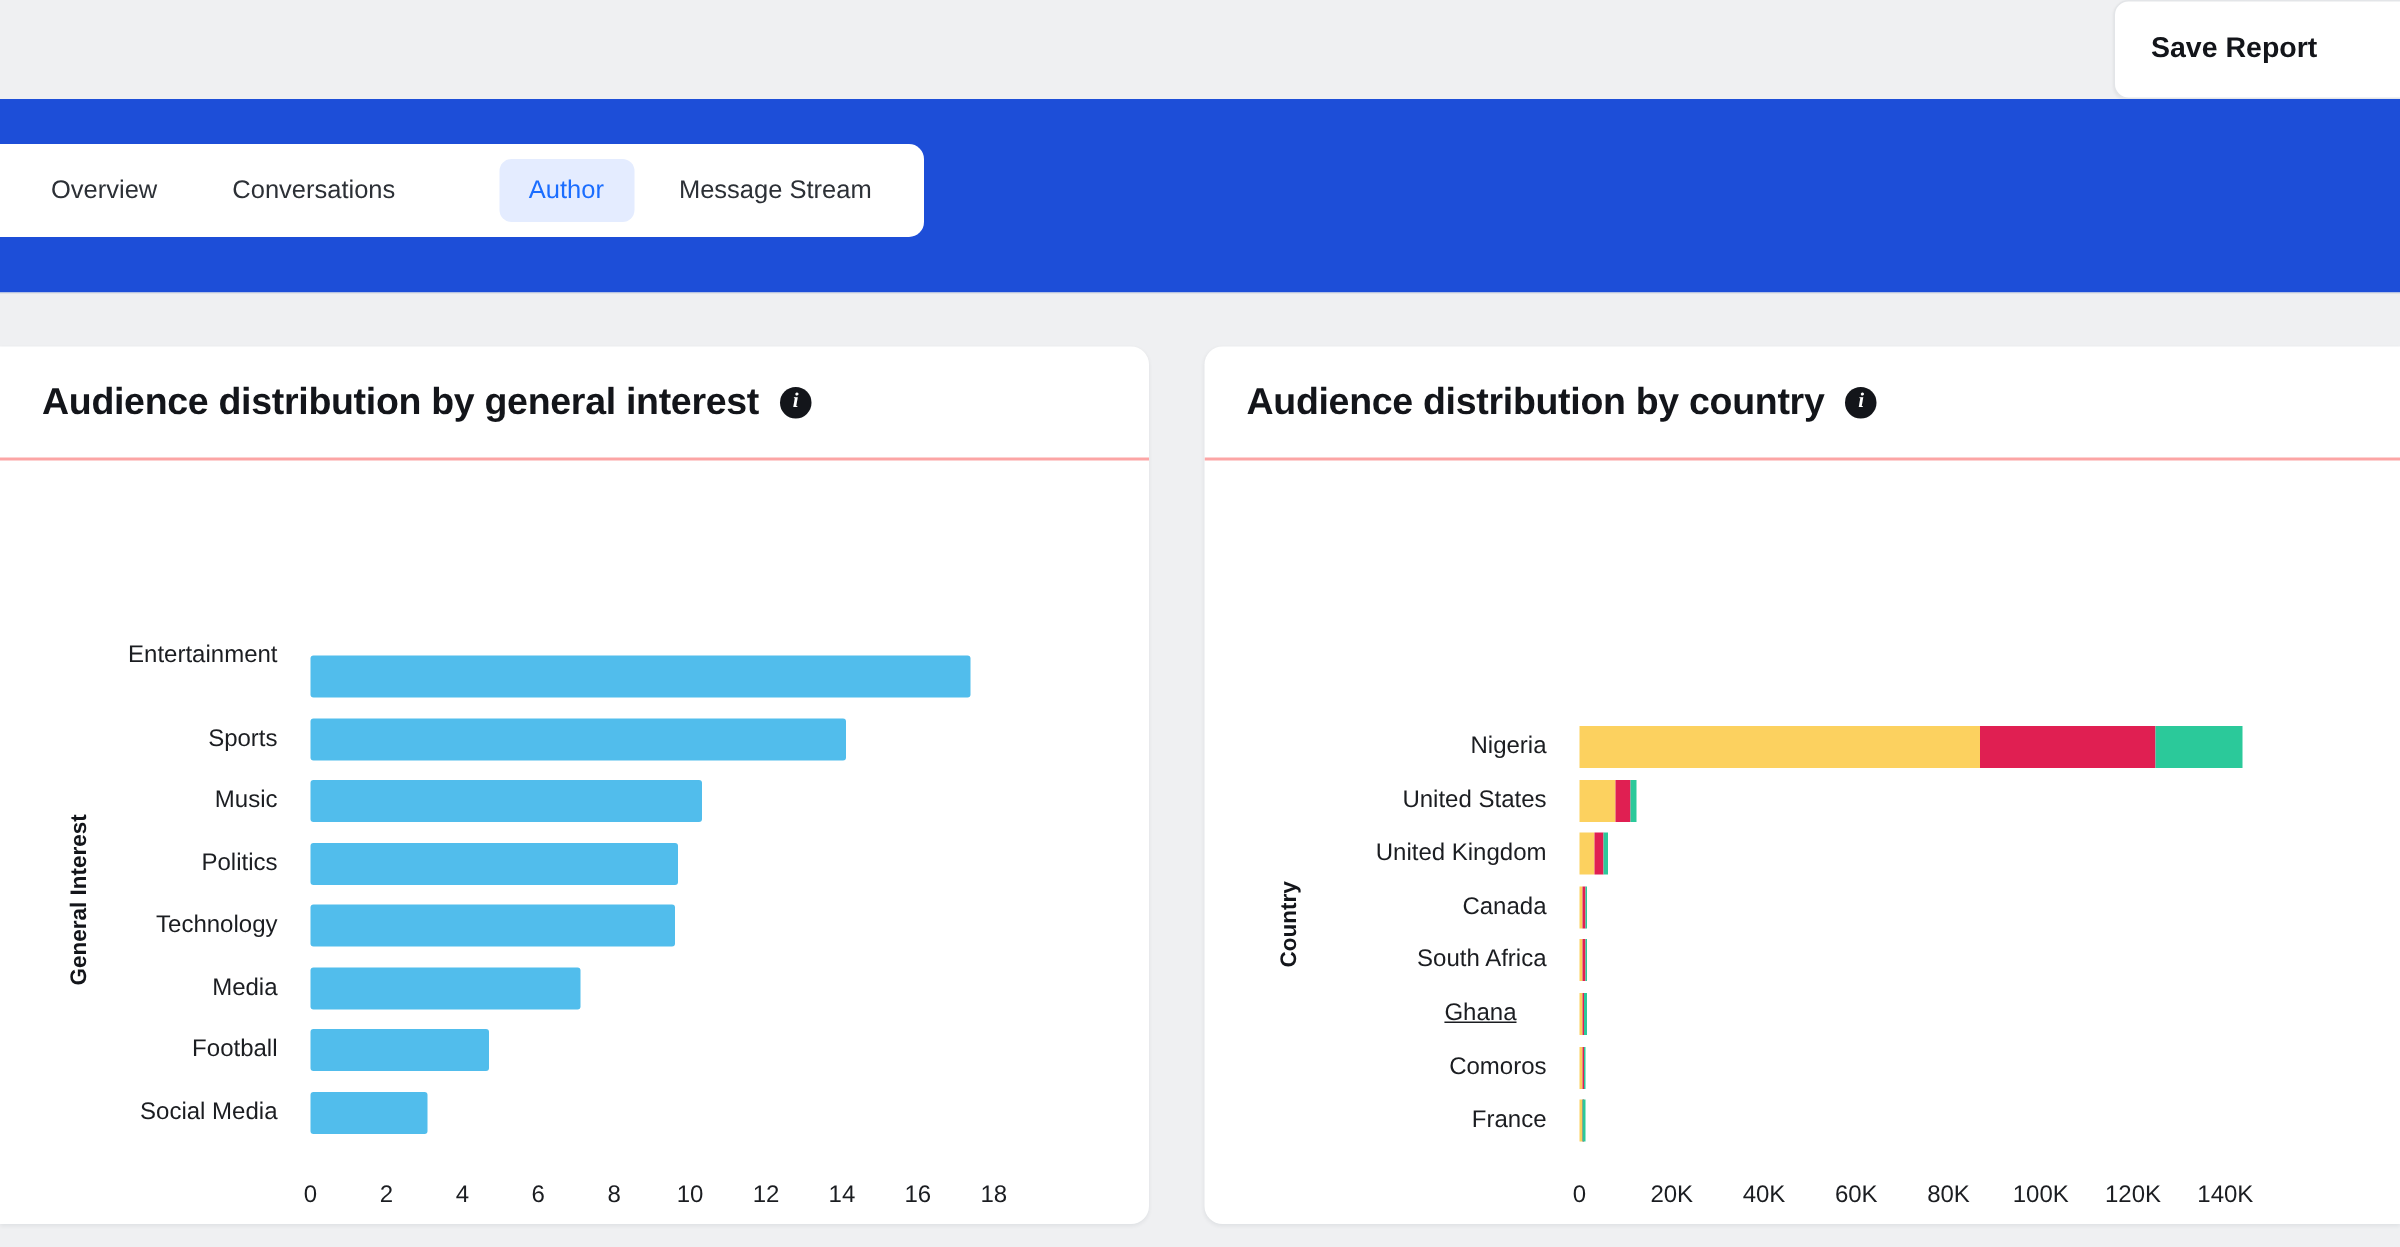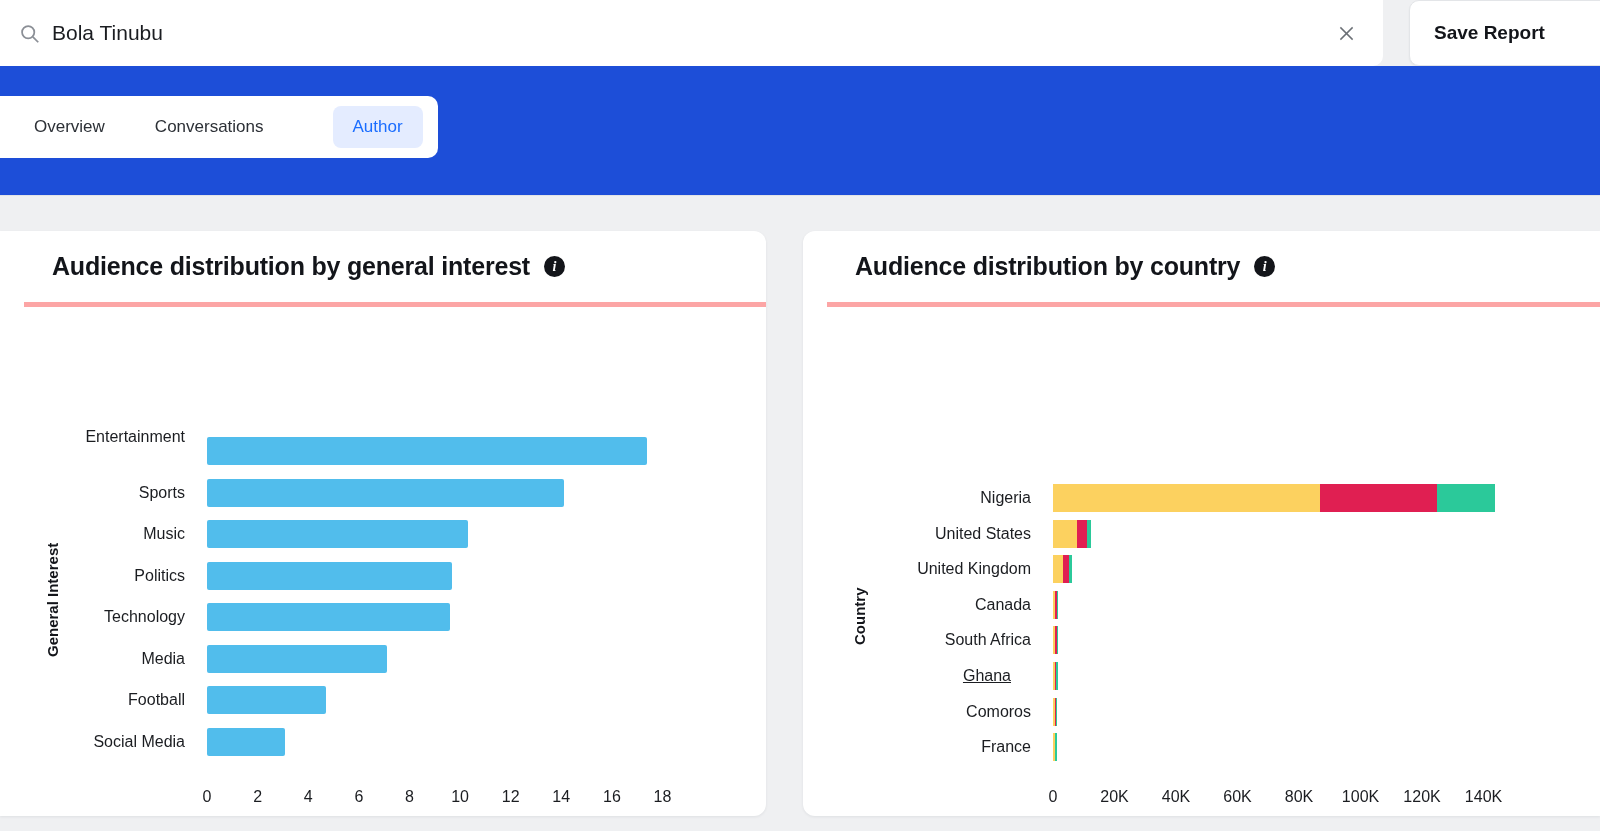--- a/index.html
+++ b/index.html
@@ -86,21 +86,21 @@
     position: absolute;
     background: #ffffff;
     border-radius: 12px;
     box-shadow: 0 1px 3px rgba(16,24,40,.07);
     overflow: hidden;
   }
   .card-left  { left: 0;     top: 231px; width: 766px; height: 585px; border-radius: 0 12px 12px 0; }
   .card-right { left: 803px; top: 231px; width: 797px; height: 585px; border-radius: 12px 0 0 12px; }
   .card-head {
     height: 76px; display: flex; align-items: center;
-    padding-left: 28px; border-bottom: 5px solid #fca5a5; margin-left: 24px;
+    padding-left: 28px; border-bottom: 2px solid #fca5a5;
   }
   .card-title {
     font-size: 25px; font-weight: bold; color: #13151a;
     letter-spacing: -.2px;
   }
   .info-icon {
     width: 21px; height: 21px; border-radius: 50%;
     background: #13151a; color: #fff;
     font-family: "Liberation Serif", serif;
     font-style: italic; font-weight: bold; font-size: 14px;
@@ -139,43 +139,29 @@
   .seg { position: absolute; height: 28px; transform: translateY(-50%); }
   .tick {
     position: absolute; font-size: 16px; color: #1b1d21;
     transform: translateX(-50%); white-space: nowrap;
   }
 </style>
 </head>
 <body>
 
 <div class="topbar">
-  <div class="search-box">
-    <span class="search-icon">
-      <svg width="21" height="21" viewBox="0 0 24 24" fill="none" stroke="currentColor" stroke-width="2">
-        <circle cx="10.5" cy="10.5" r="7"></circle>
-          <line x1="15.8" y1="15.8" x2="22" y2="22"></line>
-      </svg>
-    </span>
-    <input class="search-input" value="Bola Tinubu" placeholder="Search" style="">
-    <button class="clear-btn">
-      <svg width="21" height="21" viewBox="0 0 24 24" fill="none" stroke="currentColor" stroke-width="1.7">
-        <line x1="5" y1="5" x2="19" y2="19"></line>
-          <line x1="19" y1="5" x2="5" y2="19"></line>
-      </svg>
-    </button>
-  </div>
   <div class="save-report">Save Report</div>
 </div>
 
 <div class="tabbar-wrap">
   <div class="tabbar" id="tabbar">
       <div class="tab">Overview</div>
       <div class="tab">Conversations</div>
       <div class="tab active">Author</div>
+      <div class="tab">Message Stream</div>
     </div>
 </div>
 <div class="divider"></div>
 
 <div class="card card-left">
   <div class="card-head">
     <span class="card-title">Audience distribution by general interest</span>
     <span class="info-icon">i</span>
   </div>
   <div class="card-body">

